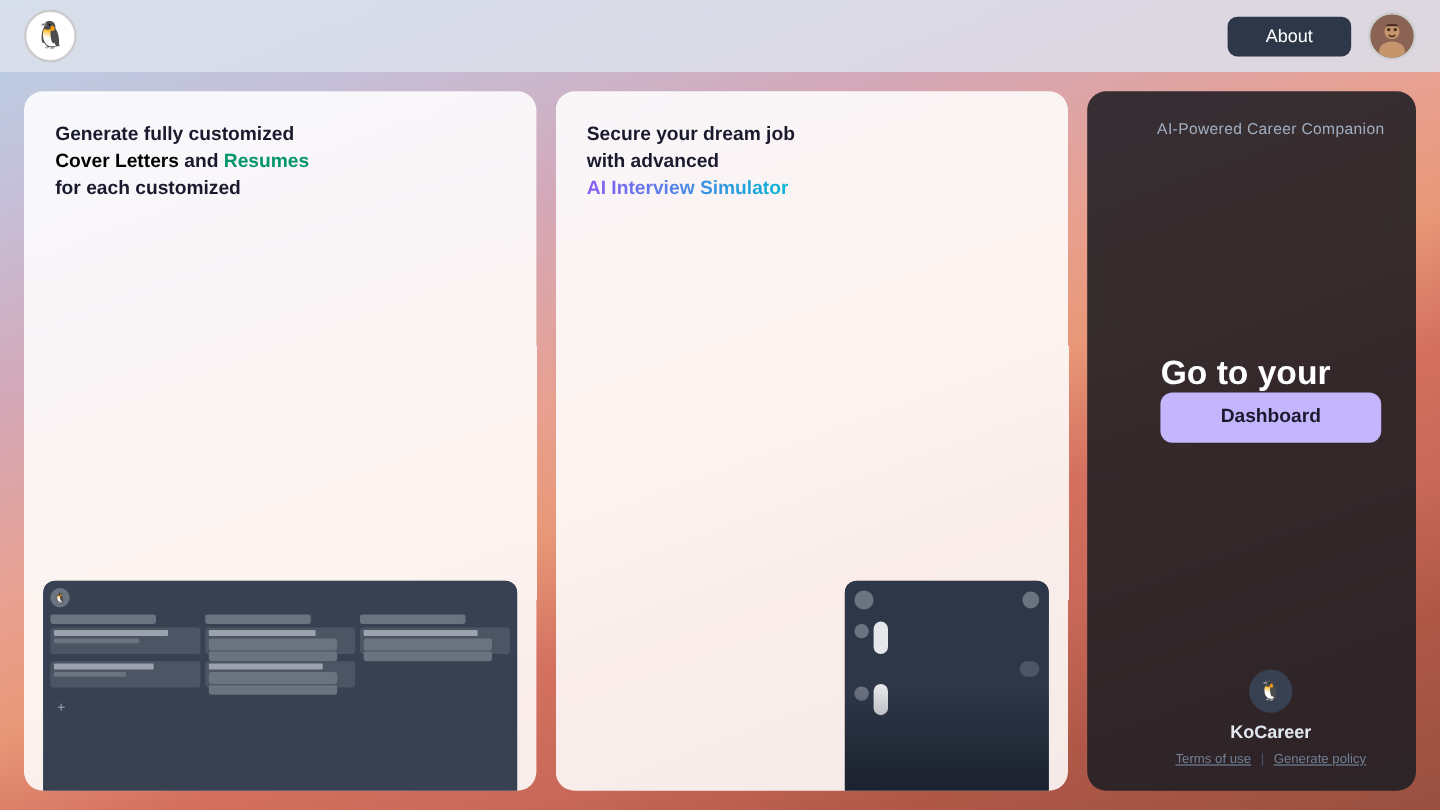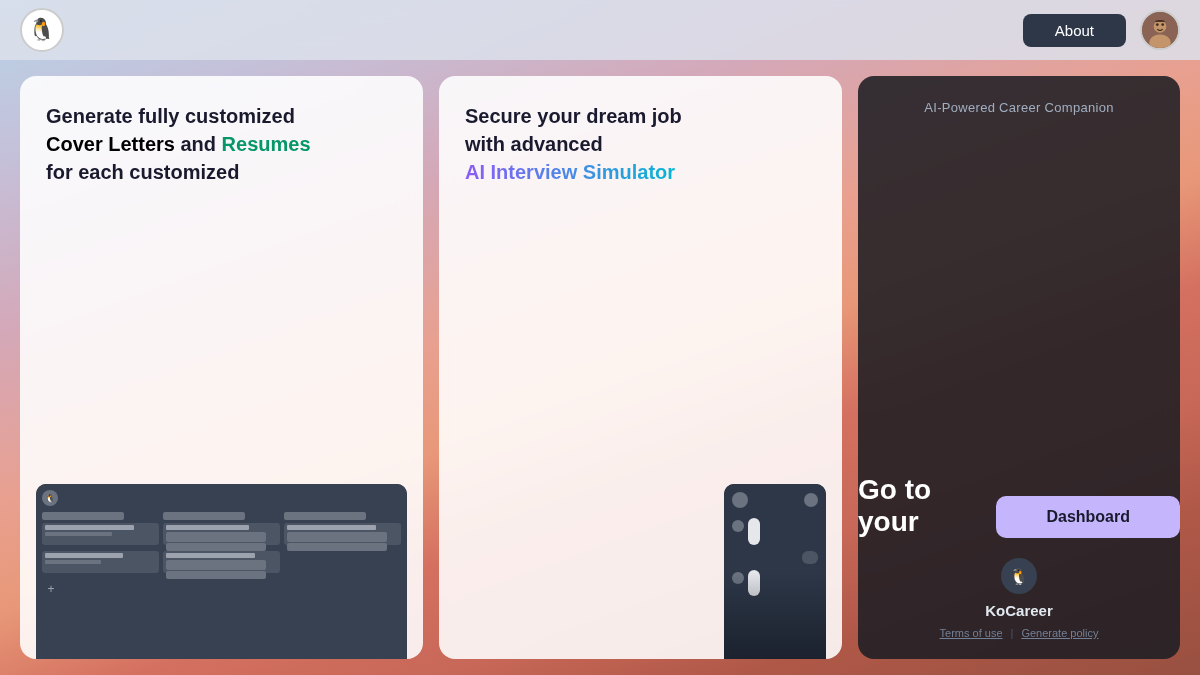--- a/index.html
+++ b/index.html
@@ -112,33 +112,34 @@
       flex-direction: column;
     }
 
     .card-middle {
       flex: 1;
       display: flex;
       flex-direction: row;
     }
 
     .card-right {
-      width: 322px;
+      width: 274px;
       background: rgba(30, 30, 35, 0.88);
       display: flex;
       flex-direction: column;
       align-items: center;
+      padding-left: 32px;
     }
 
     .card-text {
       padding: 26px 26px 16px 26px;
     }
 
     .card-title {
-      font-size: 20px;
+      font-size: 16px;
       font-weight: 600;
       color: #1a1a2e;
       line-height: 1.4;
       margin-bottom: 4px;
     }
 
     .highlight-purple {
       color: #000000;
     }
 
@@ -213,22 +214,22 @@
       color: #a0aec0;
       font-size: 13px;
       padding: 24px 20px 10px;
       text-align: center;
       letter-spacing: 0.3px;
     }
 
     .card-right-middle {
       flex: 1;
       display: flex;
-      flex-direction: row;
-      align-items: flex-end;
+      flex-direction: column;
+      align-items: flex-start;
       justify-content: center;
       gap: 0;
     }
 
     .go-to-your {
       color: white;
       font-size: 28px;
       font-weight: 600;
     }
 

